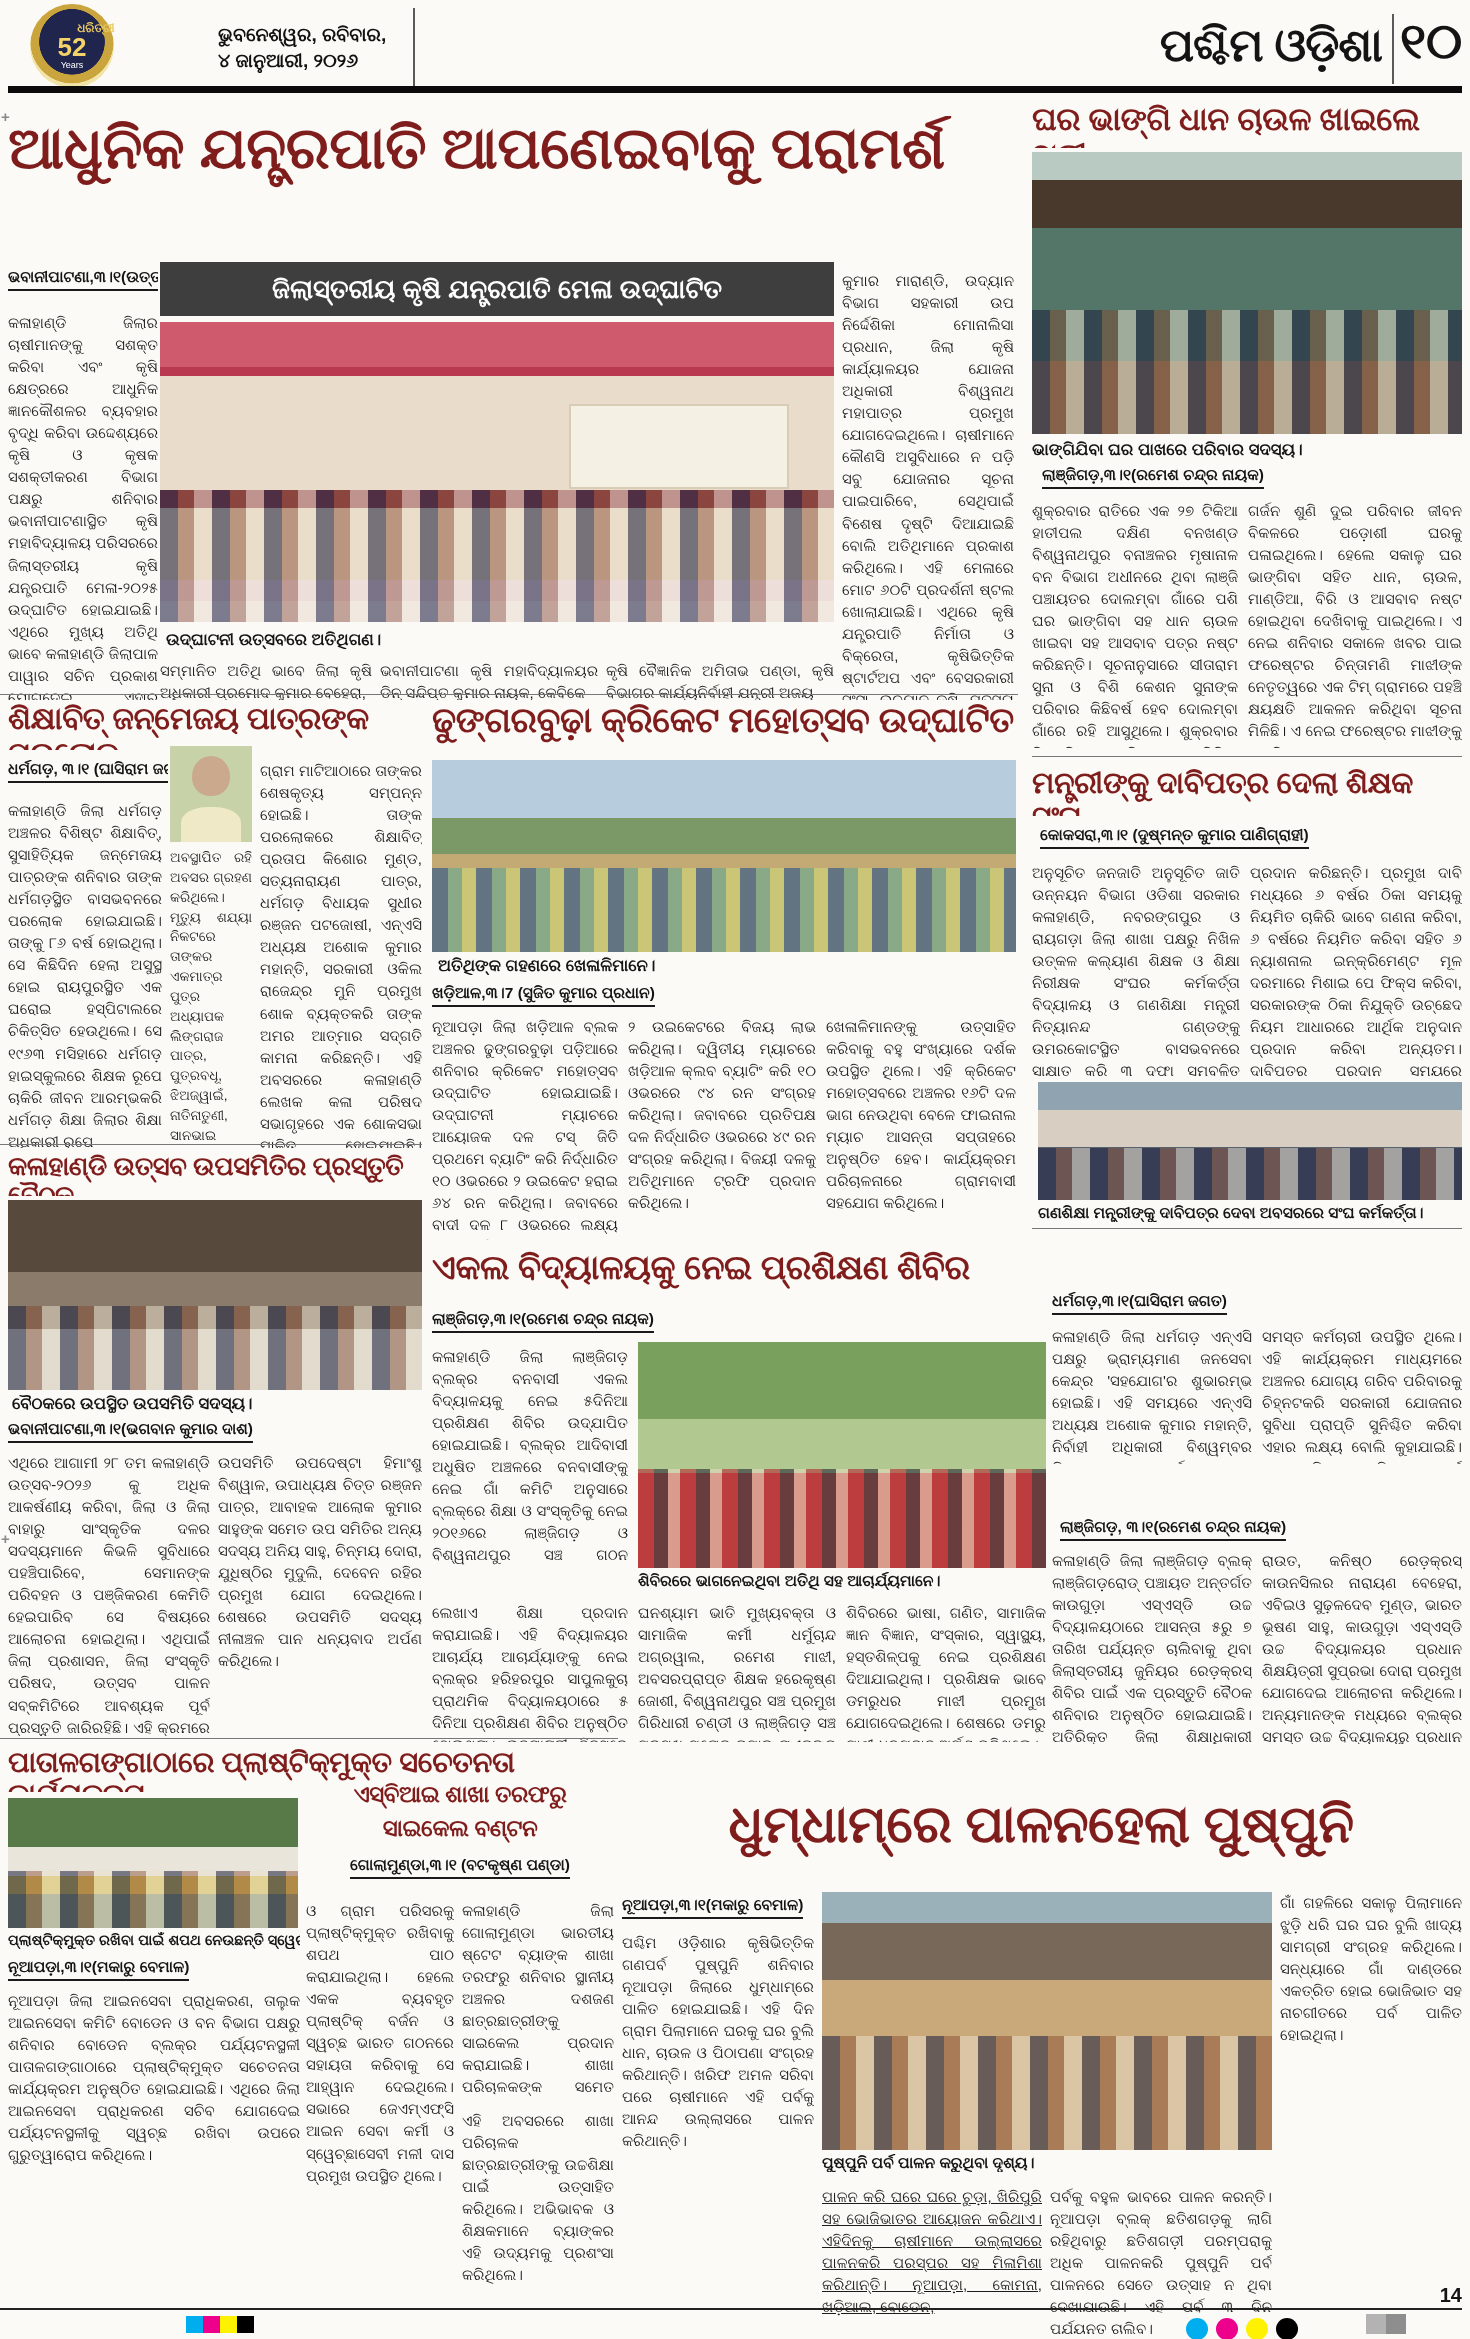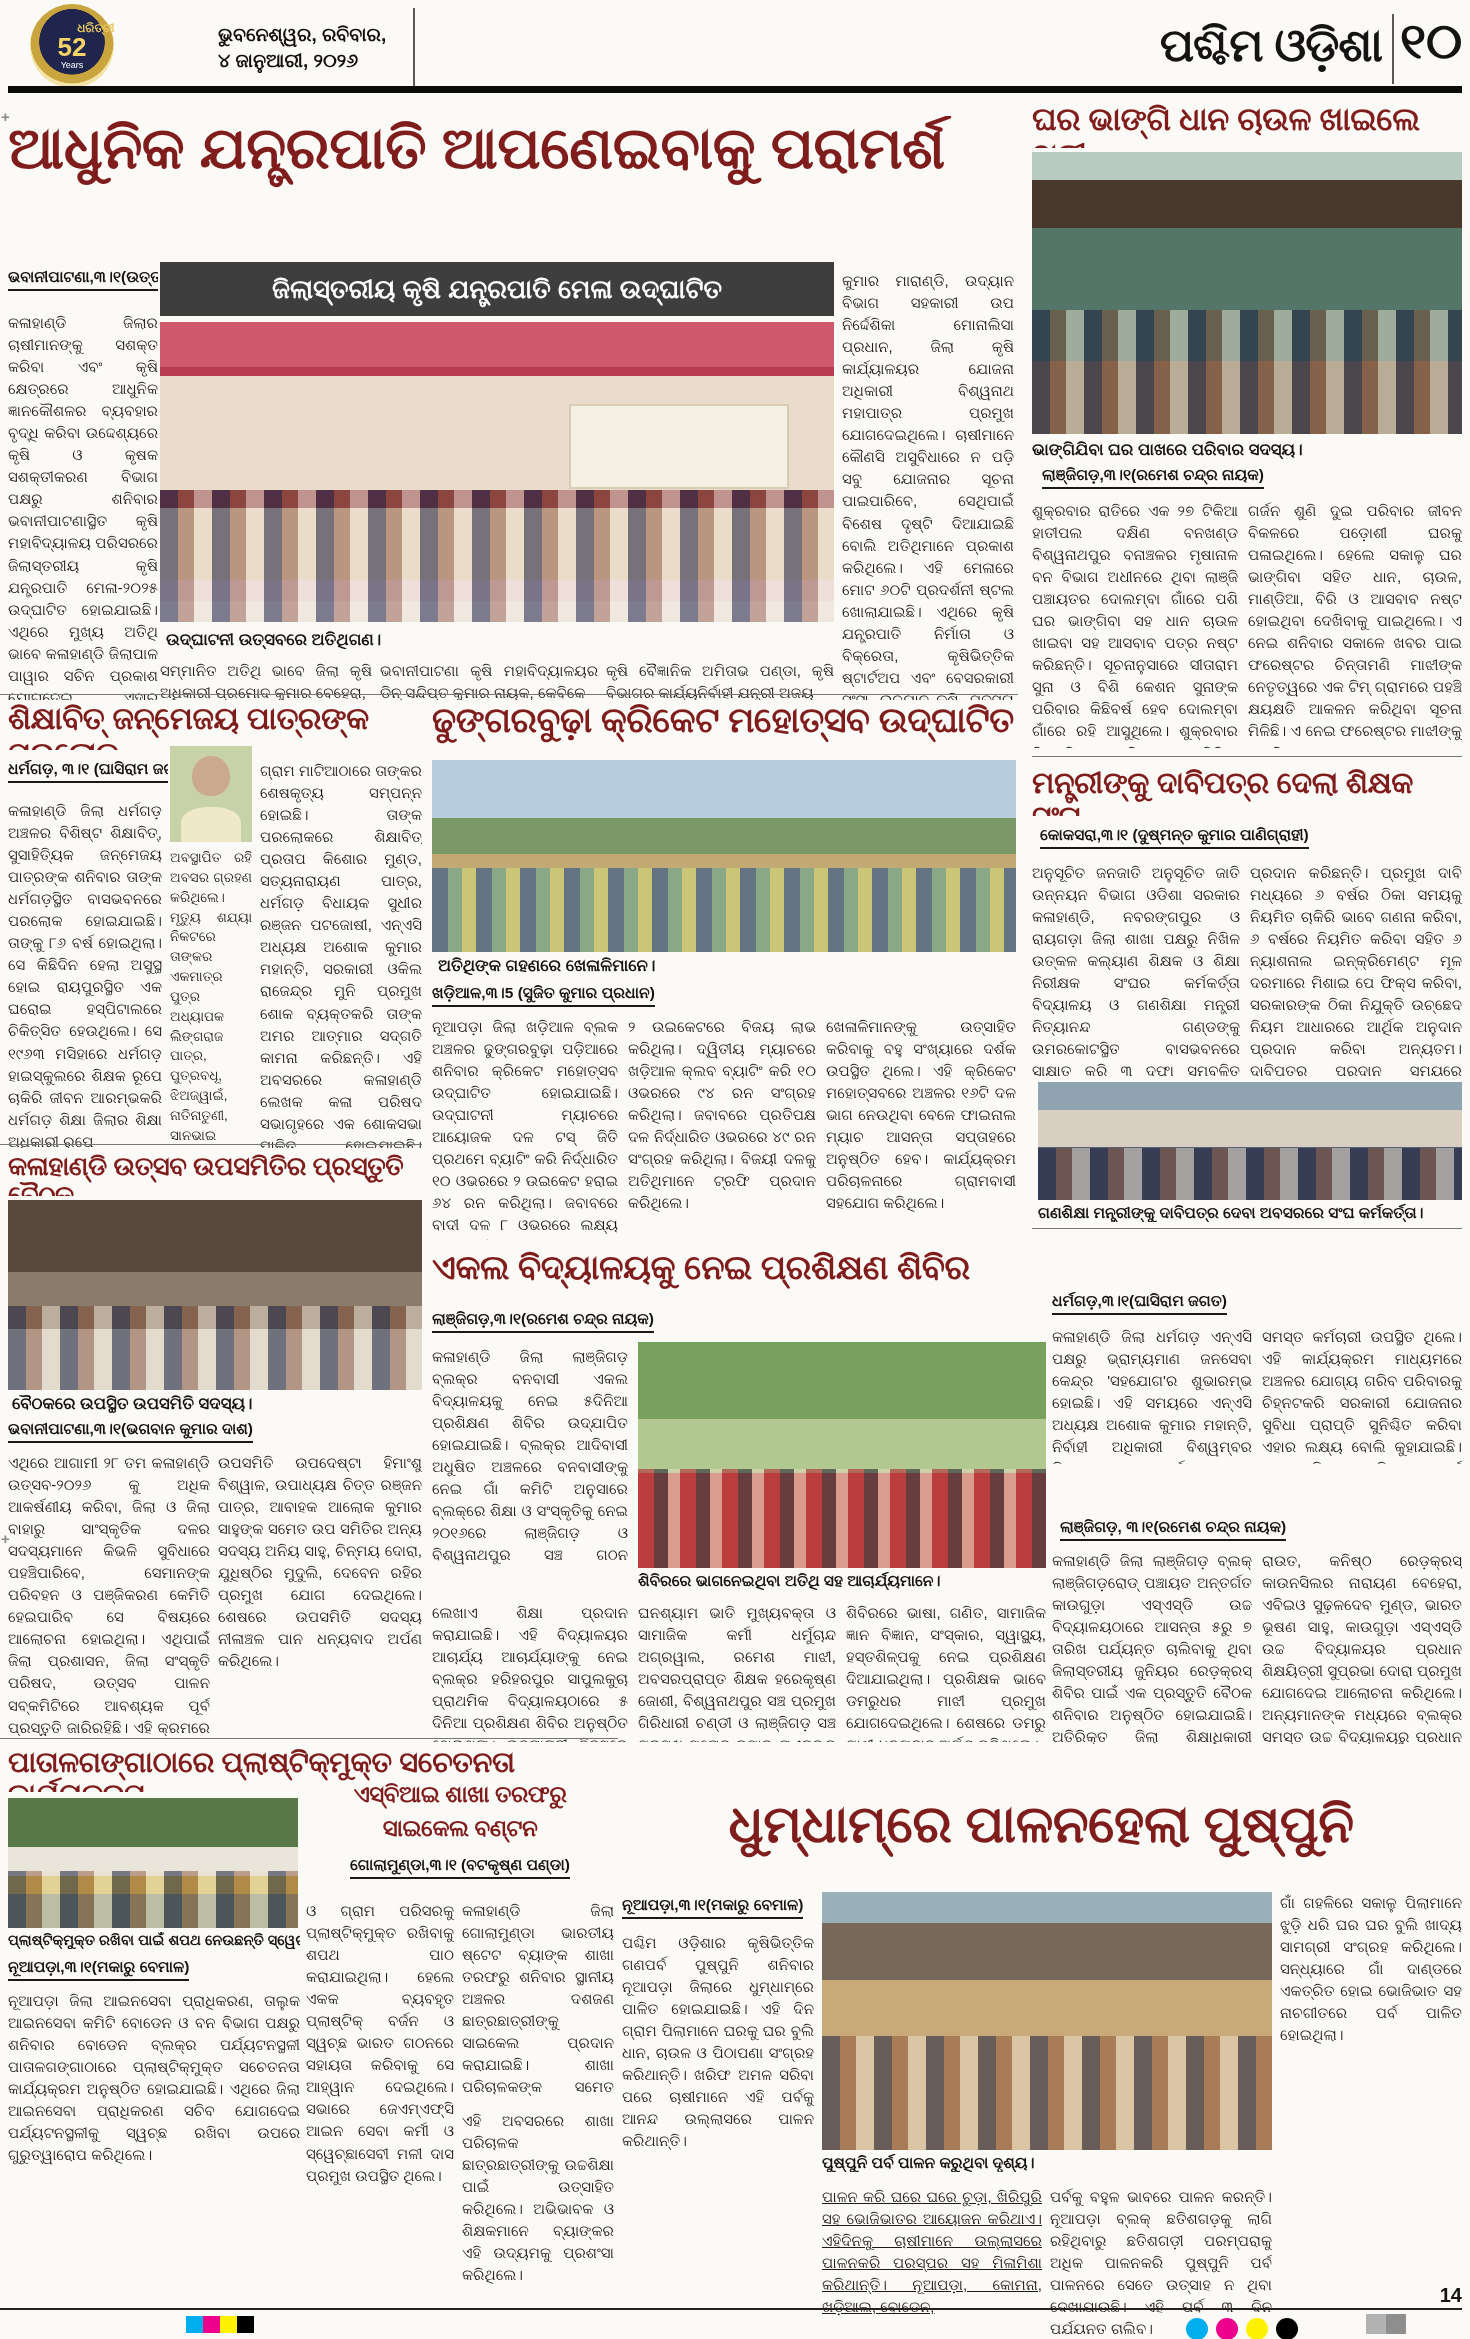--- a/index.html
+++ b/index.html
@@ -94,21 +94,21 @@
     <div class="head-shape"></div>
     <div class="torso-shape"></div>
   </div>
   <div class="abs bt" style="left:8px; top:800px; width:154px; height:348px;">କଳାହାଣ୍ଡି ଜିଲା ଧର୍ମଗଡ଼ ଅଞ୍ଚଳର ବିଶିଷ୍ଟ ଶିକ୍ଷାବିତ୍, ସୁସାହିତ୍ୟିକ ଜନ୍ମେଜୟ ପାତ୍ରଙ୍କ ଶନିବାର ତାଙ୍କ ଧର୍ମଗଡ଼ସ୍ଥିତ ବାସଭବନରେ ପରଲୋକ ହୋଇଯାଇଛି। ତାଙ୍କୁ ୮୬ ବର୍ଷ ହୋଇଥିଲା। ସେ କିଛିଦିନ ହେଲା ଅସୁସ୍ଥ ହୋଇ ରାୟପୁରସ୍ଥିତ ଏକ ଘରୋଇ ହସ୍ପିଟାଲରେ ଚିକିତ୍ସିତ ହେଉଥିଲେ। ସେ ୧୯୬୩ ମସିହାରେ ଧର୍ମଗଡ଼ ହାଇସ୍କୁଲରେ ଶିକ୍ଷକ ରୂପେ ଚାକିରି ଜୀବନ ଆରମ୍ଭକରି ଧର୍ମଗଡ଼ ଶିକ୍ଷା ଜିଲାର ଶିକ୍ଷା ଅଧିକାରୀ ରୂପେ</div>
   <div class="abs bt" style="left:170px; top:848px; width:82px; height:300px; font-size:13.5px;">ଅବସ୍ଥାପିତ ରହି ଅବସର ଗ୍ରହଣ କରିଥିଲେ। ମୃତ୍ୟୁ ଶଯ୍ୟା ନିକଟରେ ତାଙ୍କର ଏକମାତ୍ର ପୁତ୍ର ଅଧ୍ୟାପକ ଲିଙ୍ଗରାଜ ପାତ୍ର, ପୁତ୍ରବଧୂ, ଝିଅଜ୍ୱାଇଁ, ନାତିନାତୁଣୀ, ସାନଭାଇ ବରିଷ୍ଠ ଆଇନଜୀବୀ ଧନଞ୍ଜୟ ପାତ୍ର ଉପସ୍ଥିତ ଥିଲେ। ପୈତୃକ</div>
   <div class="abs bt" style="left:260px; top:760px; width:162px; height:388px;">ଗ୍ରାମ ମାଟିଆଠାରେ ତାଙ୍କର ଶେଷକୃତ୍ୟ ସମ୍ପନ୍ନ ହୋଇଛି। ତାଙ୍କ ପରଲୋକରେ ଶିକ୍ଷାବିତ୍ ପ୍ରତାପ କିଶୋର ମୁଣ୍ଡ, ସତ୍ୟନାରାୟଣ ପାତ୍ର, ଧର୍ମଗଡ଼ ବିଧାୟକ ସୁଧୀର ରଞ୍ଜନ ପଟଜୋଷୀ, ଏନ୍‌ଏସି ଅଧ୍ୟକ୍ଷ ଅଶୋକ କୁମାର ମହାନ୍ତି, ସରକାରୀ ଓକିଲ ରାଜେନ୍ଦ୍ର ମୁନି ପ୍ରମୁଖ ଶୋକ ବ୍ୟକ୍ତକରି ତାଙ୍କ ଅମର ଆତ୍ମାର ସଦ୍‌ଗତି କାମନା କରିଛନ୍ତି। ଏହି ଅବସରରେ କଳାହାଣ୍ଡି ଲେଖକ କଳା ପରିଷଦ ସଭାଗୃହରେ ଏକ ଶୋକସଭା ପାଳିତ ହୋଇଯାଇଛି। ଅନୁଷ୍ଠାନର ସଭାପତି ଉମେଶ ଚନ୍ଦ୍ର ପଣ୍ଡାଙ୍କ ଅଧ୍ୟକ୍ଷତାରେ ଗୁରୁ ପ୍ରଭାସ ଚନ୍ଦ୍ର ମିଶ୍ର, ଡ. ତପନ କୁମାର ରଥ, ପୂର୍ବତନ ସଙ୍ଗୀତ ନାଟକ ଏକାଡେମୀ ସଚିବ ପ୍ରବୋଧ ରଥ, ଆଶୁତୋଷ ପୁରୋହିତ, ତାପସ ପଟେଲ, ସୌରଭ ମହାପାତ୍ର ପ୍ରମୁଖ ଉପସ୍ଥିତ ରହି ତାଙ୍କ ସ୍ମୃତିଚାରଣ କରିଥିଲେ।</div>
 
   <div class="abs hl" style="left:432px; top:700px; width:586px; height:50px; font-size:35px;">ଢୁଙ୍ଗରବୁଢ଼ା କ୍ରିକେଟ ମହୋତ୍ସବ ଉଦ୍‌ଘାଟିତ</div>
   <div class="photo ph-cricket" style="left:432px; top:760px; width:584px; height:192px;"></div>
   <div class="abs cap" style="left:438px; top:956px; width:390px;">ଅତିଥିଙ୍କ ଗହଣରେ ଖେଳାଳିମାନେ।</div>
-  <div class="abs" style="left:432px; top:984px;"><span class="dateline" style="max-width:330px;">ଖଡ଼ିଆଳ,୩।5 (ସୁଜିତ କୁମାର ପ୍ରଧାନ)</span></div>
+  <div class="abs" style="left:432px; top:984px;"><span class="dateline" style="max-width:330px;">ଖଡ଼ିଆଳ,୩।7 (ସୁଜିତ କୁମାର ପ୍ରଧାନ)</span></div>
   <div class="abs bt" style="left:432px; top:1016px; width:186px; height:224px;">ନୂଆପଡ଼ା ଜିଲା ଖଡ଼ିଆଳ ବ୍ଲକ ଅଞ୍ଚଳର ଢୁଙ୍ଗରବୁଢ଼ା ପଡ଼ିଆରେ ଶନିବାର କ୍ରିକେଟ ମହୋତ୍ସବ ଉଦ୍‌ଘାଟିତ ହୋଇଯାଇଛି। ଉଦ୍‌ଘାଟନୀ ମ୍ୟାଚରେ ଆୟୋଜକ ଦଳ ଟସ୍ ଜିତି ପ୍ରଥମେ ବ୍ୟାଟିଂ କରି ନିର୍ଦ୍ଧାରିତ ୧୦ ଓଭରରେ ୨ ଉଇକେଟ ହରାଇ ୬୪ ରନ କରିଥିଲା। ଜବାବରେ ବାଦୀ ଦଳ ୮ ଓଭରରେ ଲକ୍ଷ୍ୟ ହାସଲ କରି</div>
   <div class="abs bt" style="left:628px; top:1016px; width:188px; height:224px;">୨ ଉଇକେଟରେ ବିଜୟ ଲାଭ କରିଥିଲା। ଦ୍ୱିତୀୟ ମ୍ୟାଚରେ ଖଡ଼ିଆଳ କ୍ଲବ ବ୍ୟାଟିଂ କରି ୧୦ ଓଭରରେ ୯୪ ରନ ସଂଗ୍ରହ କରିଥିଲା। ଜବାବରେ ପ୍ରତିପକ୍ଷ ଦଳ ନିର୍ଦ୍ଧାରିତ ଓଭରରେ ୪୯ ରନ ସଂଗ୍ରହ କରିଥିଲା। ବିଜୟୀ ଦଳକୁ ଅତିଥିମାନେ ଟ୍ରଫି ପ୍ରଦାନ କରିଥିଲେ।</div>
   <div class="abs bt" style="left:826px; top:1016px; width:190px; height:224px;">ଖେଳାଳିମାନଙ୍କୁ ଉତ୍ସାହିତ କରିବାକୁ ବହୁ ସଂଖ୍ୟାରେ ଦର୍ଶକ ଉପସ୍ଥିତ ଥିଲେ। ଏହି କ୍ରିକେଟ ମହୋତ୍ସବରେ ଅଞ୍ଚଳର ୧୬ଟି ଦଳ ଭାଗ ନେଉଥିବା ବେଳେ ଫାଇନାଲ ମ୍ୟାଚ ଆସନ୍ତା ସପ୍ତାହରେ ଅନୁଷ୍ଠିତ ହେବ। କାର୍ଯ୍ୟକ୍ରମ ପରିଚାଳନାରେ ଗ୍ରାମବାସୀ ସହଯୋଗ କରିଥିଲେ।</div>
 
   <div class="abs hrule" style="left:1032px; top:756px; width:430px; height:1px;"></div>
   <div class="abs hl" style="left:1032px; top:766px; width:430px; height:50px; font-size:30px;">ମନ୍ତ୍ରୀଙ୍କୁ ଦାବିପତ୍ର ଦେଲା ଶିକ୍ଷକ ସଂଘ</div>
   <div class="abs" style="left:1040px; top:826px;"><span class="dateline" style="max-width:340px;">କୋକସରା,୩।୧ (ଦୁଷ୍ମନ୍ତ କୁମାର ପାଣିଗ୍ରାହୀ)</span></div>
   <div class="abs bt" style="left:1032px; top:862px; width:208px; height:214px;">ଅନୁସୂଚିତ ଜନଜାତି ଅନୁସୂଚିତ ଜାତି ଉନ୍ନୟନ ବିଭାଗ ଓଡିଶା ସରକାର କଳାହାଣ୍ଡି, ନବରଙ୍ଗପୁର ଓ ରାୟଗଡ଼ା ଜିଲା ଶାଖା ପକ୍ଷରୁ ନିଖିଳ ଉତ୍କଳ କଲ୍ୟାଣ ଶିକ୍ଷକ ଓ ଶିକ୍ଷା ନିରୀକ୍ଷକ ସଂଘର କର୍ମକର୍ତ୍ତା ବିଦ୍ୟାଳୟ ଓ ଗଣଶିକ୍ଷା ମନ୍ତ୍ରୀ ନିତ୍ୟାନନ୍ଦ ଗଣ୍ଡଙ୍କୁ ଉମରକୋଟସ୍ଥିତ ବାସଭବନରେ ସାକ୍ଷାତ କରି ୩ ଦଫା ସମ୍ବଳିତ ଦାବିପତ୍ର</div>
   <div class="abs bt" style="left:1250px; top:862px; width:212px; height:214px;">ପ୍ରଦାନ କରିଛନ୍ତି। ପ୍ରମୁଖ ଦାବି ମଧ୍ୟରେ ୬ ବର୍ଷର ଠିକା ସମୟକୁ ନିୟମିତ ଚାକିରି ଭାବେ ଗଣନା କରିବା, ୬ ବର୍ଷରେ ନିୟମିତ କରିବା ସହିତ ୬ ନ୍ୟାଶନାଲ ଇନ୍‌କ୍ରିମେଣ୍ଟ ମୂଳ ଦରମାରେ ମିଶାଇ ପେ ଫିକ୍ସ କରିବା, ସରକାରଙ୍କ ଠିକା ନିଯୁକ୍ତି ଉଚ୍ଛେଦ ନିୟମ ଆଧାରରେ ଆର୍ଥିକ ଅନୁଦାନ ପ୍ରଦାନ କରିବା ଅନ୍ୟତମ। ଦାବିପତ୍ର ପ୍ରଦାନ ସମୟରେ କଳାହାଣ୍ଡି, ନବରଙ୍ଗପୁର ଓ ରାୟଗଡ଼ା ସଂଘ କର୍ମକର୍ତ୍ତା ଉପସ୍ଥିତ ଥିଲେ।</div>
   <div class="photo ph-teachers" style="left:1038px; top:1082px; width:424px; height:118px;"></div>

